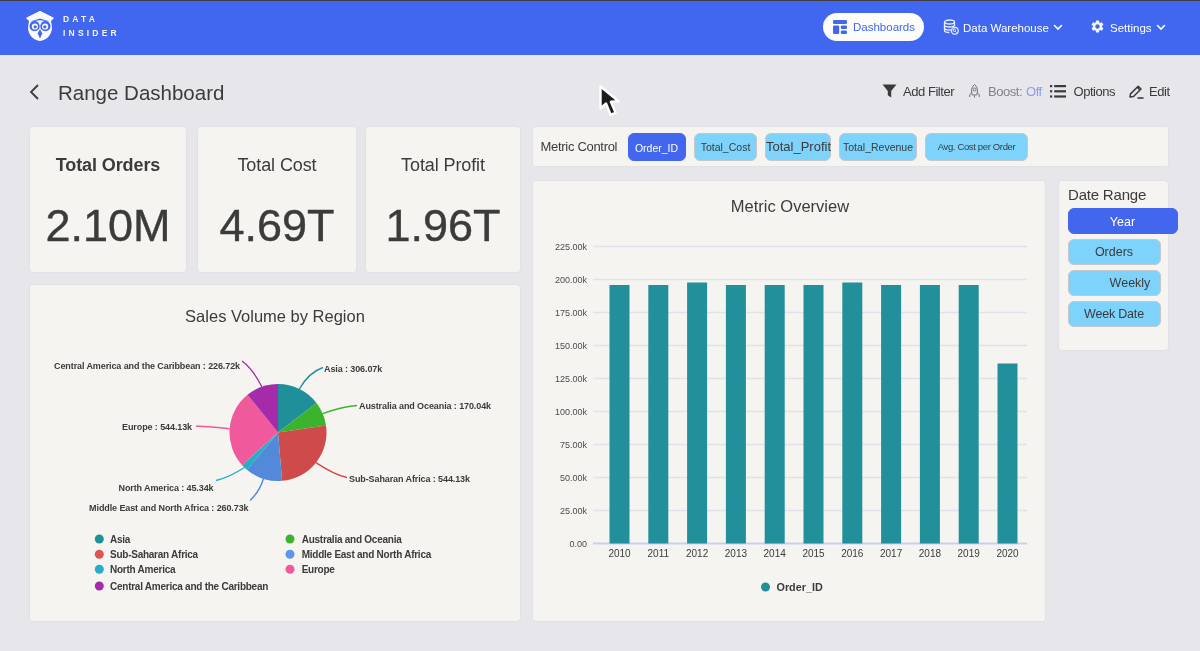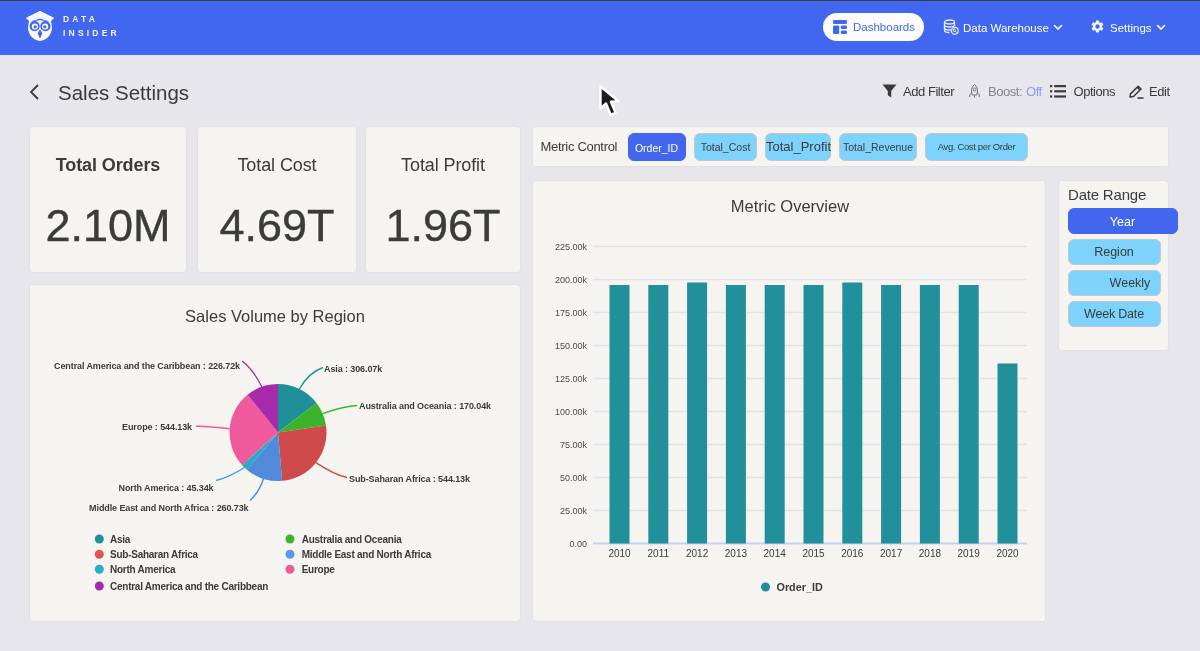--- a/index.html
+++ b/index.html
@@ -62,21 +62,21 @@
   <path fill="#F5F6FC" d="M19.14 12.94c.04-.3.06-.61.06-.94 0-.32-.02-.64-.07-.94l2.03-1.58a.49.49 0 0 0 .12-.61l-1.92-3.32a.49.49 0 0 0-.59-.22l-2.39.96a7.03 7.03 0 0 0-1.62-.94l-.36-2.54a.48.48 0 0 0-.48-.41h-3.84a.48.48 0 0 0-.47.41l-.36 2.54c-.59.24-1.13.57-1.62.94l-2.39-.96a.48.48 0 0 0-.59.22L2.74 8.87c-.12.21-.08.47.12.61l2.03 1.58c-.05.3-.09.63-.09.94s.02.64.07.94l-2.03 1.58a.49.49 0 0 0-.12.61l1.92 3.32c.12.22.37.29.59.22l2.39-.96c.5.38 1.03.7 1.62.94l.36 2.54c.05.24.24.41.48.41h3.84c.24 0 .44-.17.47-.41l.36-2.54c.59-.24 1.13-.56 1.62-.94l2.39.96c.22.08.47 0 .59-.22l1.92-3.32a.49.49 0 0 0-.12-.61l-2.01-1.58zM12 15.6A3.61 3.61 0 0 1 8.4 12c0-1.98 1.62-3.6 3.6-3.6s3.6 1.62 3.6 3.6-1.62 3.6-3.6 3.6z"></path>
 </svg>
 <div class="abs navtxt" style="left:1110px;top:21.5px;">Settings</div>
 <svg class="abs" style="left:1156px;top:24px;" width="10" height="7" viewBox="0 0 10 7">
   <path d="M1.5 1.5 L5 5 L8.5 1.5" fill="none" stroke="#FFFFFF" stroke-width="1.6" stroke-linecap="round"></path>
 </svg>
 
 <svg class="abs" style="left:27px;top:83px;" width="14" height="18" viewBox="0 0 14 18">
   <path d="M11 2 L4 9 L11 16" fill="none" stroke="#3B3B3B" stroke-width="1.8"></path>
 </svg>
-<div class="abs" style="left:58px;top:80.5px;font-size:20.5px;color:#3B3B3B;">Sales Settings</div>
+<div class="abs" style="left:58px;top:80.5px;font-size:20.5px;color:#3B3B3B;">Range Dashboard</div>
 
 <svg class="abs" style="left:882px;top:84px;" width="15" height="14" viewBox="0 0 15 14">
   <path d="M0.5 0.5 H14.5 L9.2 7 V13.5 L5.8 11.2 V7 Z" fill="#3B3B3B"></path>
 </svg>
 <div class="abs" style="left:903px;top:84px;font-size:13px;font-weight:500;letter-spacing:-0.45px;color:#3B3B3B;">Add Filter</div>
 
 <svg class="abs" style="left:968px;top:84px;" width="13" height="14" viewBox="0 0 26 28">
   <g fill="none" stroke="#71717A" stroke-width="2">
     <path d="M13 1 C17.5 4.5 19 10 19 14 C19 17 18.4 19.6 17.5 22 H8.5 C7.6 19.6 7 17 7 14 C7 10 8.5 4.5 13 1 Z"></path>
     <circle cx="13" cy="11" r="3"></circle>
@@ -236,19 +236,19 @@
     <text x="474.5" y="376">2020</text>
   </g>
 
   <circle cx="232.5" cy="406" r="4.5" fill="#21909A"></circle>
   <text x="243.5" y="409.5" font-size="10.8" font-weight="bold" fill="#3B3B3B">Order_ID</text>
 </svg>
 
 <div class="card" style="left:1059px;top:181px;width:109px;height:169px;"></div>
 <div class="abs" style="left:1068px;top:186px;font-size:15px;letter-spacing:-0.2px;color:#3B3B3B;">Date Range</div>
 <div class="btn sel" style="left:1067.5px;top:207.5px;width:110px;height:26px;line-height:26px;font-size:12.5px;">Year</div>
-<div class="btn" style="left:1067.5px;top:239px;width:93px;height:26px;line-height:24px;font-size:12.5px;">Region</div>
+<div class="btn" style="left:1067.5px;top:239px;width:93px;height:26px;line-height:24px;font-size:12.5px;">Orders</div>
 <div class="btn" style="left:1067.5px;top:270px;width:93px;height:26px;line-height:24px;font-size:12.5px;padding-left:32px;">Weekly</div>
 <div class="btn" style="left:1067.5px;top:300.5px;width:93px;height:26px;line-height:24px;font-size:12.5px;letter-spacing:-0.2px;">Week Date</div>
 
 <svg class="abs" style="left:598px;top:84px;" width="24" height="36" viewBox="0 0 24 36">
   <path d="M2.5 2.5 L2.5 24.5 L8 19.5 L12.6 30.8 L17.6 28.7 L12.9 17.8 L20.6 17.3 Z" fill="#1B1B1B" stroke="#FFFFFF" stroke-width="2.4" stroke-linejoin="round"></path>
 </svg>
 
 </body></html>

